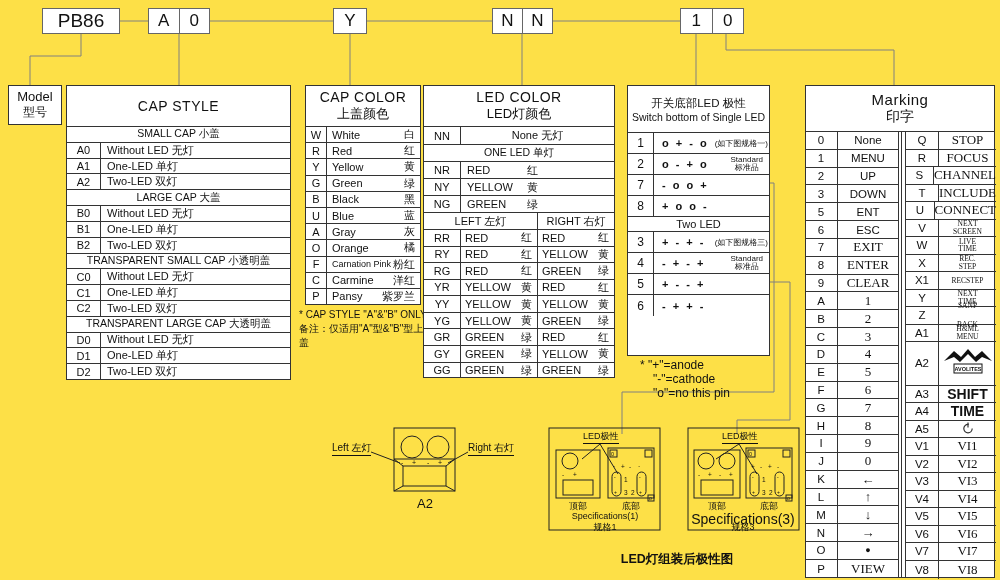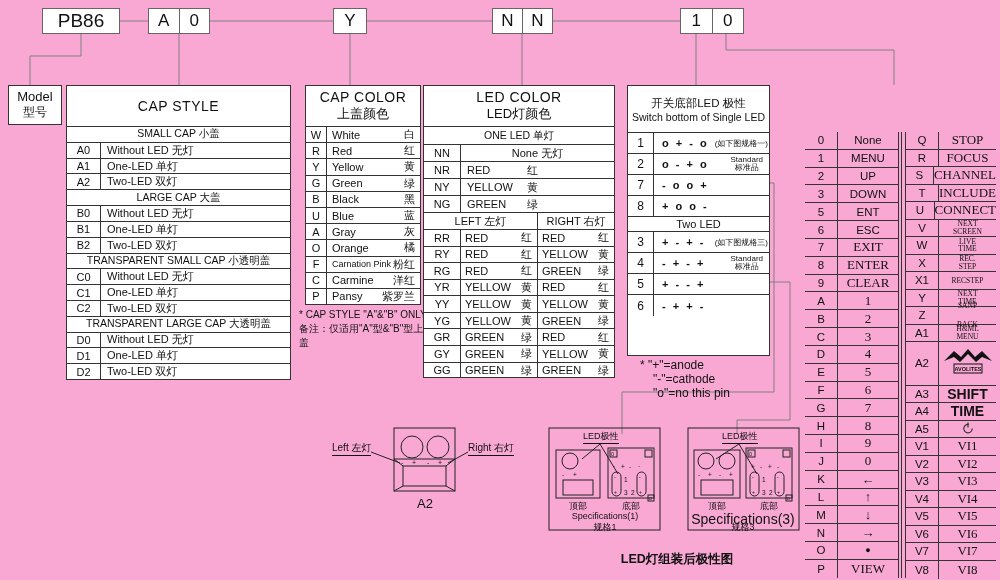--- a/index.html
+++ b/index.html
@@ -1,16 +1,16 @@
 <!DOCTYPE html>
 <html><head>
 <meta charset="utf-8">
 <style>
   html,body{margin:0;padding:0;background:#fff}
-  #stage{position:relative;width:1000px;height:580px;background:#f9a8d4;overflow:hidden;
+  #stage{position:relative;width:1000px;height:580px;background:#fde047;overflow:hidden;
          font-family:"Liberation Sans","DejaVu Sans",sans-serif;color:#111;
          -webkit-font-smoothing:antialiased}
   .abs{position:absolute}
   .box{position:absolute;border:1px solid #666;background:#fff;box-sizing:border-box;
        display:flex;align-items:center;justify-content:center;font-size:17px}
   .box .cell{flex:1;height:100%;display:flex;align-items:center;justify-content:center}
   .box .cell + .cell{border-left:1px solid #666}
   .tbl{position:absolute;border:1px solid #333;background:#fff;box-sizing:border-box}
   .thead{text-align:center;border-bottom:1px solid #333;box-sizing:border-box;
          display:flex;flex-direction:column;justify-content:center}
@@ -319,25 +319,25 @@
       <div>盖</div>
     </div>
 
   <div class="tbl" style="left:423px;top:85px;width:192px;height:293px">
     <div class="thead" style="height:41px">
       <div class="en">LED COLOR</div>
       <div class="zh">LED灯颜色</div>
     </div>
     <div class="rows" id="ledRows" style="height:251px">
         <div class="rw" style="flex: 0 0 auto; height: 17px;">
-          <div class="sec">ONE LED 单灯</div>
-        </div>
-        <div class="rw" style="flex: 0 0 auto; height: 17px;">
           <div class="cd" style="width: 37px;">NN</div>
           <div class="lb" style="justify-content: center; padding-left: 0px;">None 无灯</div>
+        </div>
+        <div class="rw" style="flex: 0 0 auto; height: 17px;">
+          <div class="sec">ONE LED 单灯</div>
         </div>
         <div class="rw" style="flex: 0 0 auto; height: 17px;">
           <div class="cd" style="width: 37px;">NR</div>
           <div class="lb">
             <span style="width: 60px;">RED</span>
             <span>红</span>
           </div>
         </div>
         <div class="rw" style="flex: 0 0 auto; height: 17px;">
           <div class="cd" style="width: 37px;">NY</div>
@@ -527,20 +527,26 @@
           </div>
         </div>
       </div>
   </div>
   <div class="abs" style="left:640px;top:358px;width:135px;font-size:12px;line-height:14px" id="specLegend">
       <div>* "+"=anode</div>
       <div style="padding-left: 13px;">"-"=cathode</div>
       <div style="padding-left: 13px;">"o"=no this pin</div>
     </div>
 
+  <div class="tbl" style="left:805px;top:85px;width:190px;height:493px">
+    <div class="thead" style="height:46px">
+      <div class="en" style="font-size:15px">Marking</div>
+      <div class="zh" style="font-size:14px">印字</div>
+    </div>
+  </div>
   <div class="abs" style="left:805px;top:132px;width:93px;height:446px;border-right:1px solid #333;box-sizing:content-box" id="markLeft">
       <div style="display: flex; box-sizing: border-box; height: 17.84px; border-bottom: 1px solid rgb(51, 51, 51);">
         <div class="cd" style="width: 33px; font-size: 11.5px;">0</div>
         <div style="flex: 1 1 0%; display: flex; align-items: center; justify-content: center; font-size: 11.5px;">None</div>
       </div>
       <div style="display: flex; box-sizing: border-box; height: 17.84px; border-bottom: 1px solid rgb(51, 51, 51);">
         <div class="cd" style="width: 33px; font-size: 11.5px;">1</div>
         <div style="flex: 1 1 0%; display: flex; align-items: center; justify-content: center; font-size: 11.5px;">MENU</div>
       </div>
       <div style="display: flex; box-sizing: border-box; height: 17.84px; border-bottom: 1px solid rgb(51, 51, 51);">

